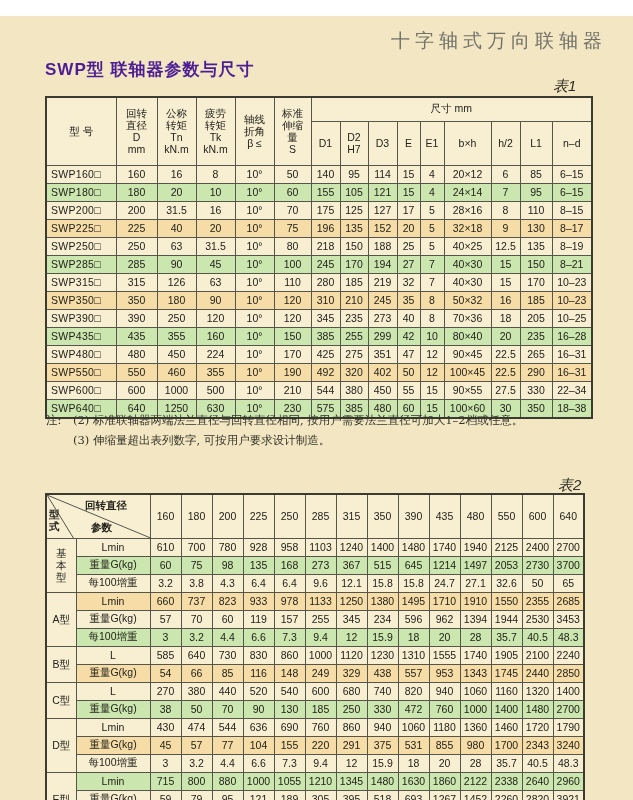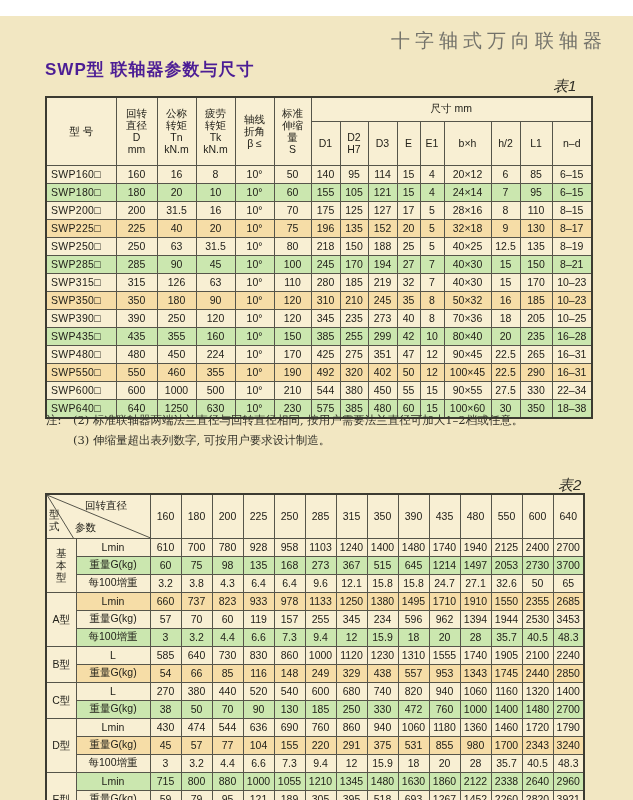--- a/index.html
+++ b/index.html
@@ -33,25 +33,25 @@
   .notes{position:absolute;top:395px;left:46px;width:545px;padding-left:27px;
          font-size:11.5px;line-height:19.5px;color:#34332a;font-family:"DejaVu Serif",serif;}
   .notes .notes-prefix{position:absolute;left:0;top:0;}
 
   #table2{position:absolute;top:477px;left:45px;}
   #table2 thead tr{height:44px;}
   #table2 tbody td{height:17px;}
   #table2 td.param{font-size:10.5px;}
   #table2 td.type{background:var(--cell-cream);line-height:12px;}
 
-  .corner{position:relative;padding:16px;}
+  .corner{position:relative;padding:16px;font-weight:bold;}
   .corner svg{position:absolute;top:0;left:0;}
   .corner svg line{stroke:var(--border);stroke-width:1;}
   .c-top{position:absolute;top:4px;left:38px;font-size:10.5px;}
-  .c-bottom{position:absolute;bottom:3px;left:28px;font-size:10.5px;}
+  .c-bottom{position:absolute;bottom:3px;left:44px;font-size:10.5px;}
   .c-left{position:absolute;top:13px;left:2px;font-size:10.5px;line-height:12px;
           white-space:pre-line;text-align:left;}
 
   tr.shade-cream{background:var(--cell-cream);}
   tr.shade-green{background:var(--cell-green);}
   tr.shade-tan{background:var(--cell-tan);}
 </style>
 </head>
 <body>
 

